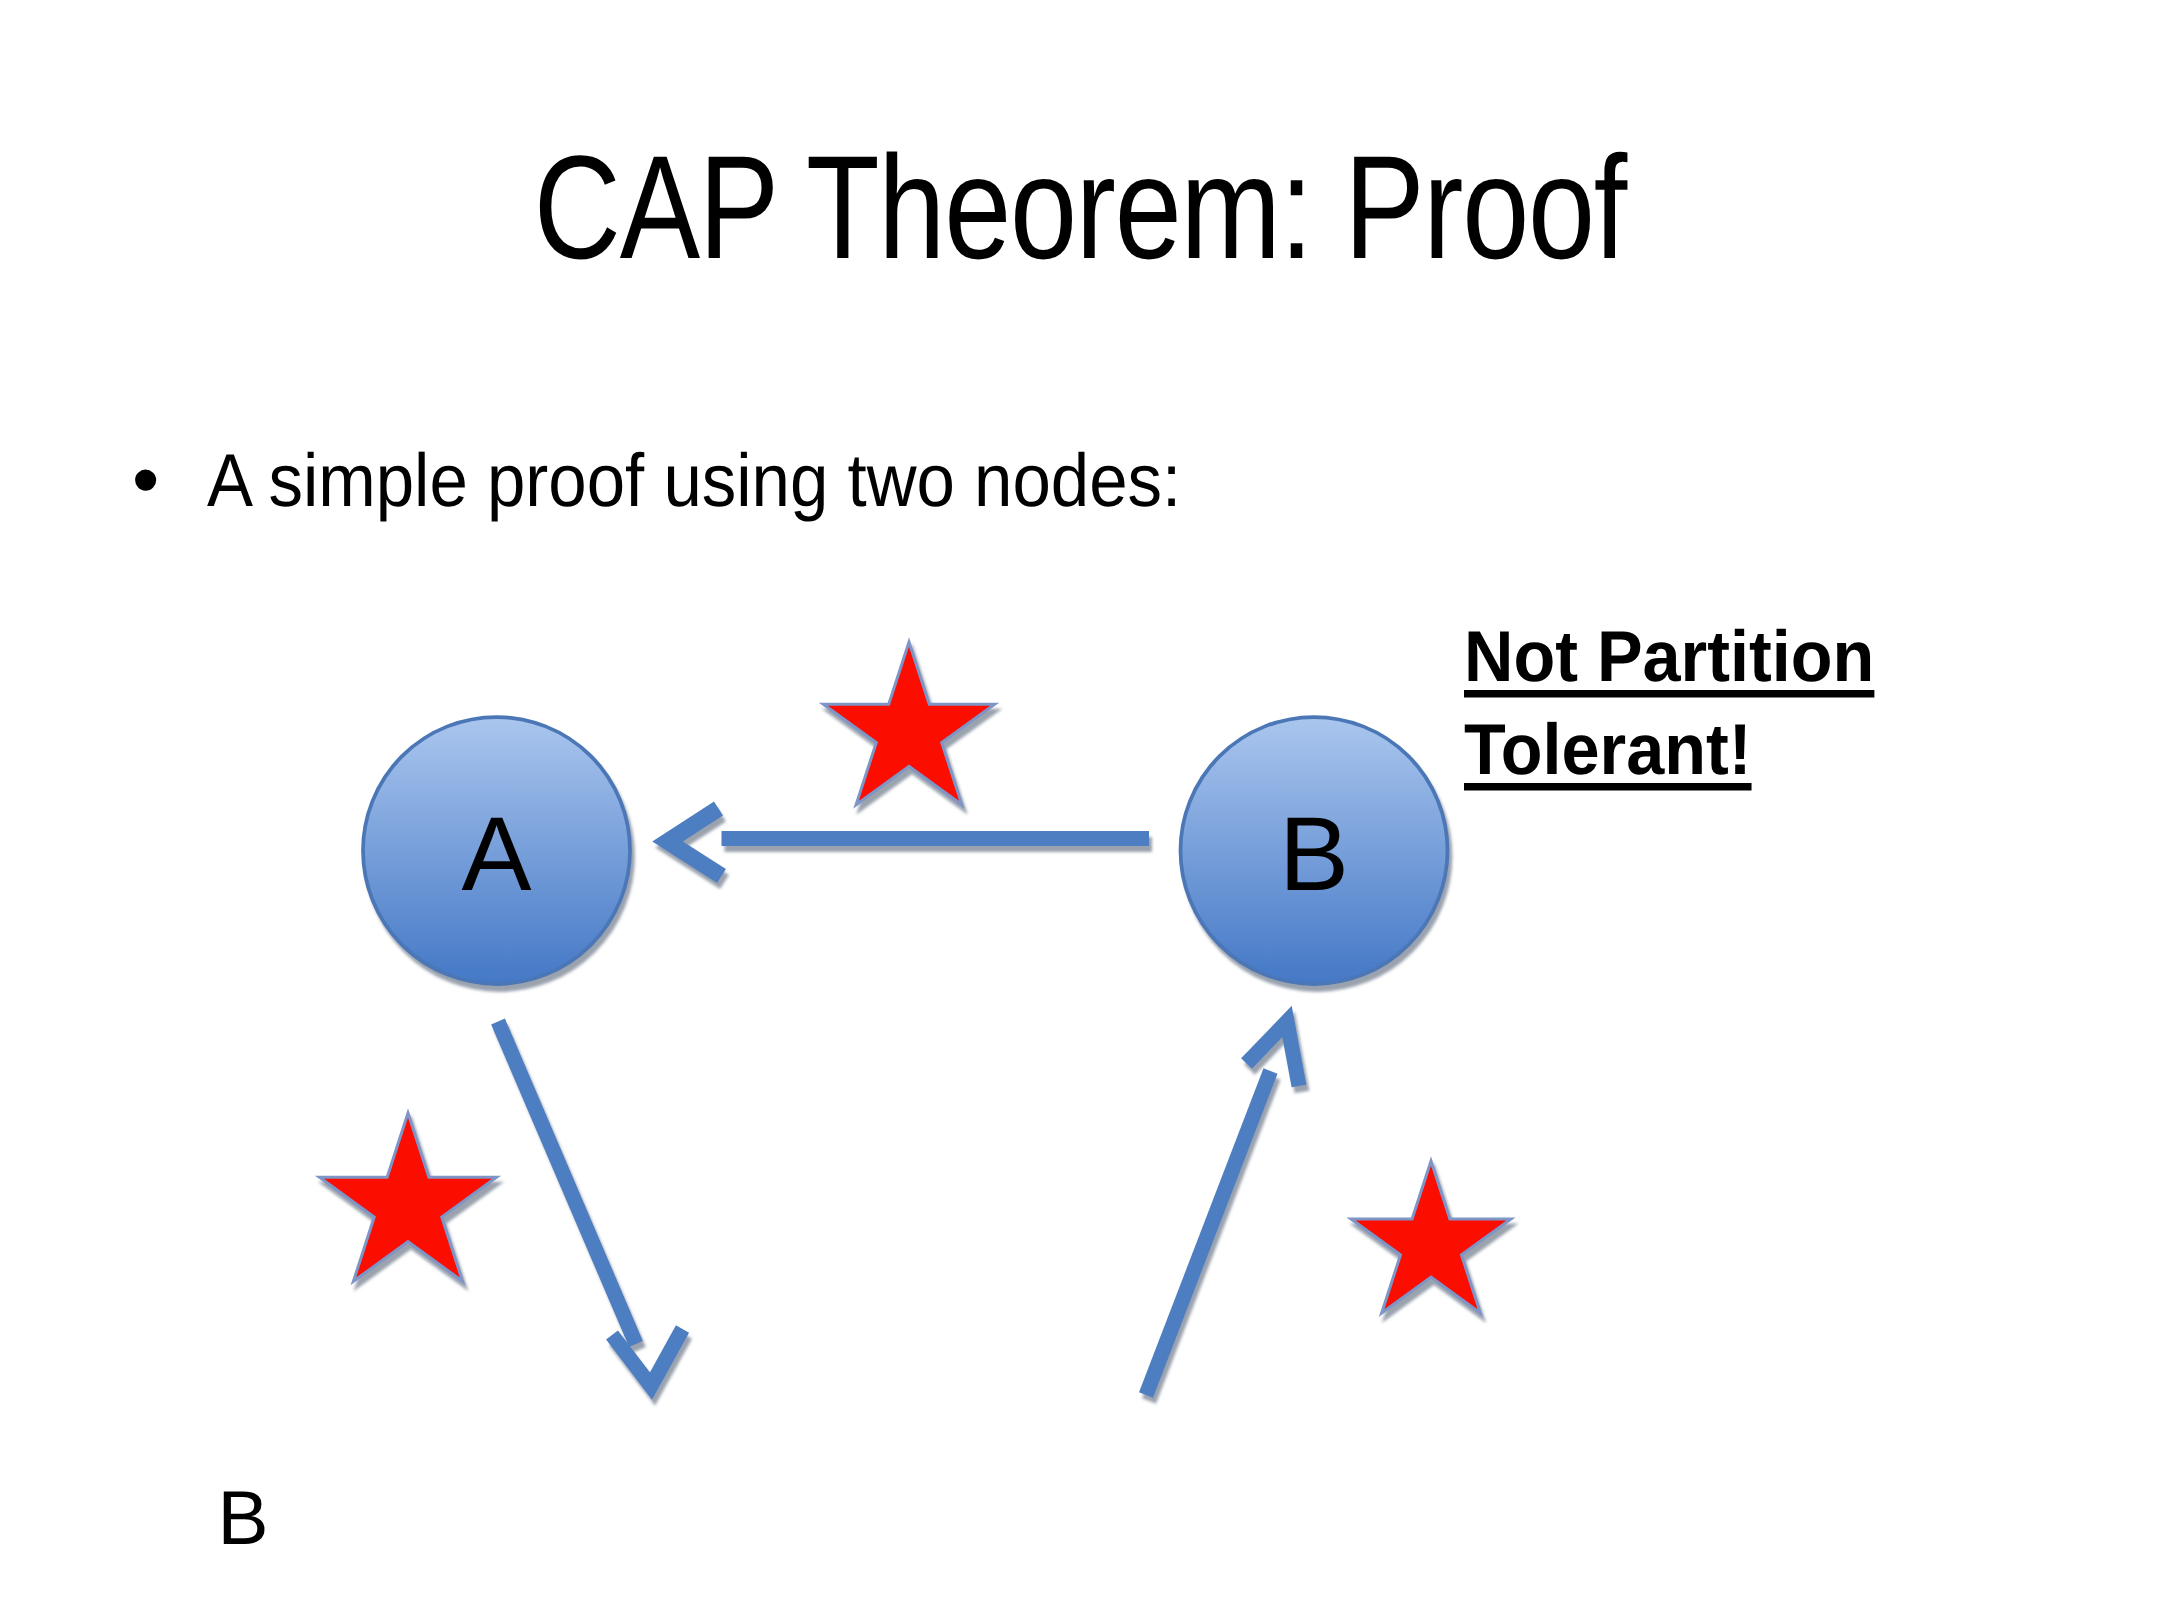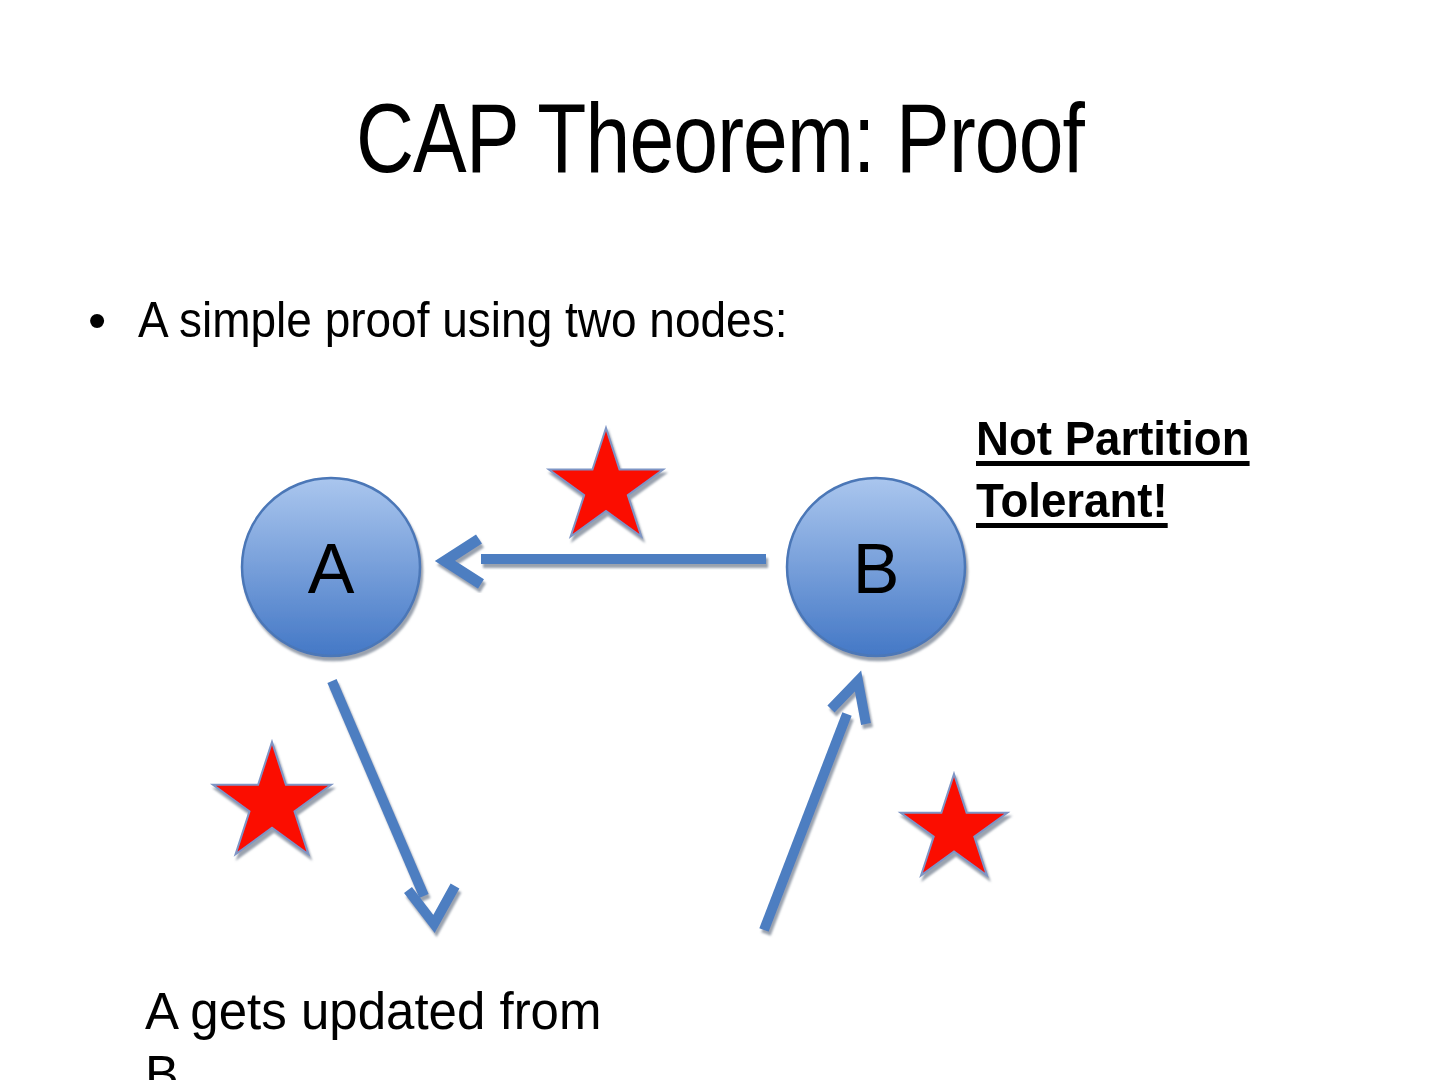--- a/index.html
+++ b/index.html
@@ -120,17 +120,16 @@
 
   <div class="node-label a">A</div>
   <div class="node-label b">B</div>
 
   <div class="annotation">
     <div class="ann-line">Not Partition</div>
     <div class="ann-line">Tolerant!</div>
   </div>
 
   <div class="caption">
-    <div class="cap-line">A gets updated from</div>
     <div class="cap-line">B</div>
   </div>
 
 </div>
 
 </body></html>

